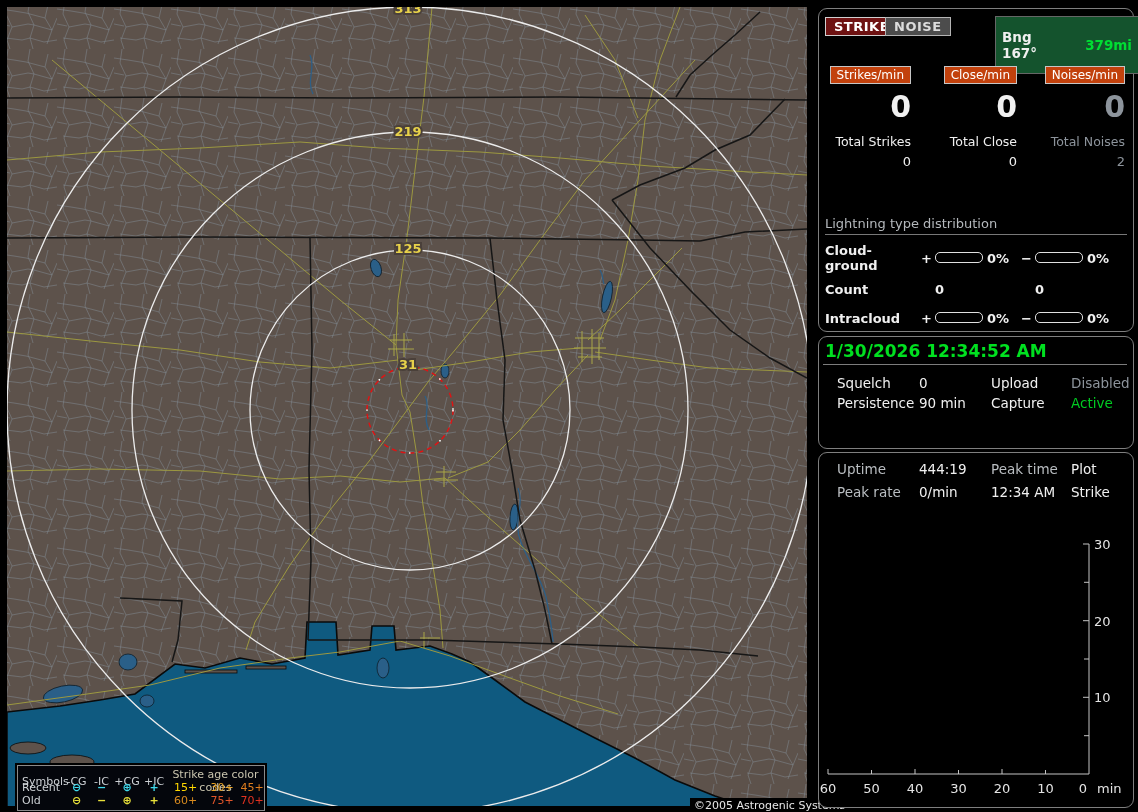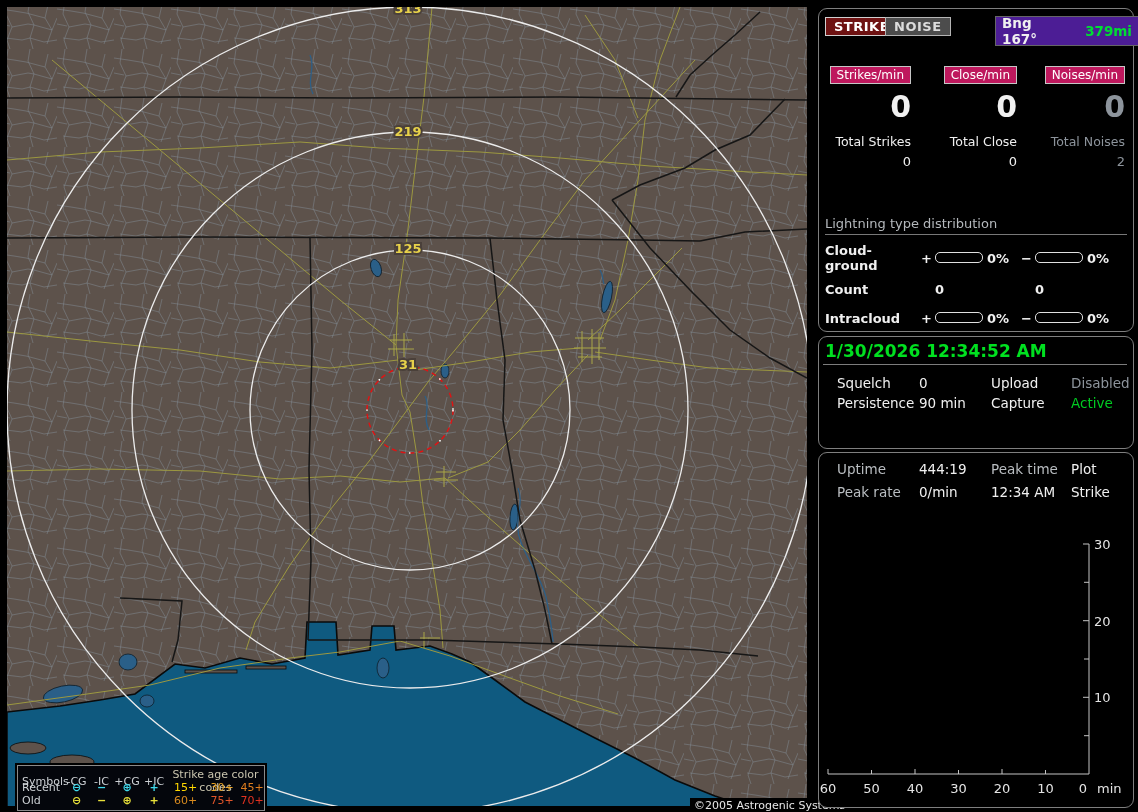--- a/index.html
+++ b/index.html
@@ -32,27 +32,27 @@
   .panel{position:absolute;left:818px;width:314px;border:1px solid #7f7f7f;
          border-radius:9px;background:#000;color:#f0f0f0;}
   #panel-counters{top:8px;height:322px;}
   #panel-status{top:336px;height:111px;}
   #panel-stats{top:452px;height:354px;}
 
   .btn{display:inline-block;font-weight:bold;font-size:13px;padding:1px 8px;
        letter-spacing:.5px;cursor:default;}
   #strike-btn{left:6px;top:8px;background:#6e1212;border:1px solid #d0d0d0;color:#fff;}
   #noise-btn{left:66px;top:8px;background:#4c4c4c;border:1px solid #b4b4b4;color:#dcdcdc;}
-  #bng-box{left:176px;top:7px;width:130px;height:20px;background:#4c1d95;
+  #bng-box{left:176px;top:7px;width:130px;height:20px;background:#14532d;
            border:1px solid #666;display:flex;align-items:center;
-           justify-content:space-between;padding:4px 6px;font-size:13.5px;font-weight:bold;gap:20px;}
+           justify-content:space-between;padding:18px 6px;font-size:13.5px;font-weight:bold;gap:20px;}
   #bng-box .dist{color:#00dd33;}
 
   .cnt-col{position:absolute;top:55px;width:88px;text-align:right;}
-  .cnt-col .hdr{display:inline-block;background:#be185d;border:1px solid #c6c6c6;
+  .cnt-col .hdr{display:inline-block;background:#c2410c;border:1px solid #c6c6c6;
                 color:#fff;font-size:12px;padding:0 6px;line-height:16px;}
   .cnt-col .big{font-size:30px;font-weight:bold;line-height:1;margin-top:8px;}
   .cnt-col .tlabel{font-size:12.5px;margin-top:12px;}
   .cnt-col .tval{font-size:13px;margin-top:5px;}
   .gray-col{color:#8d949c;}
 
   #dist{left:6px;top:193px;width:302px;margin-top:14px;}
   #dist .title{font-size:13px;color:#b4b8bc;border-bottom:1px solid #787878;
                padding-bottom:3px;margin-bottom:8px;}
   .dist-grid{display:grid;grid-template-columns:96px 14px 52px 34px 14px 52px 34px;

